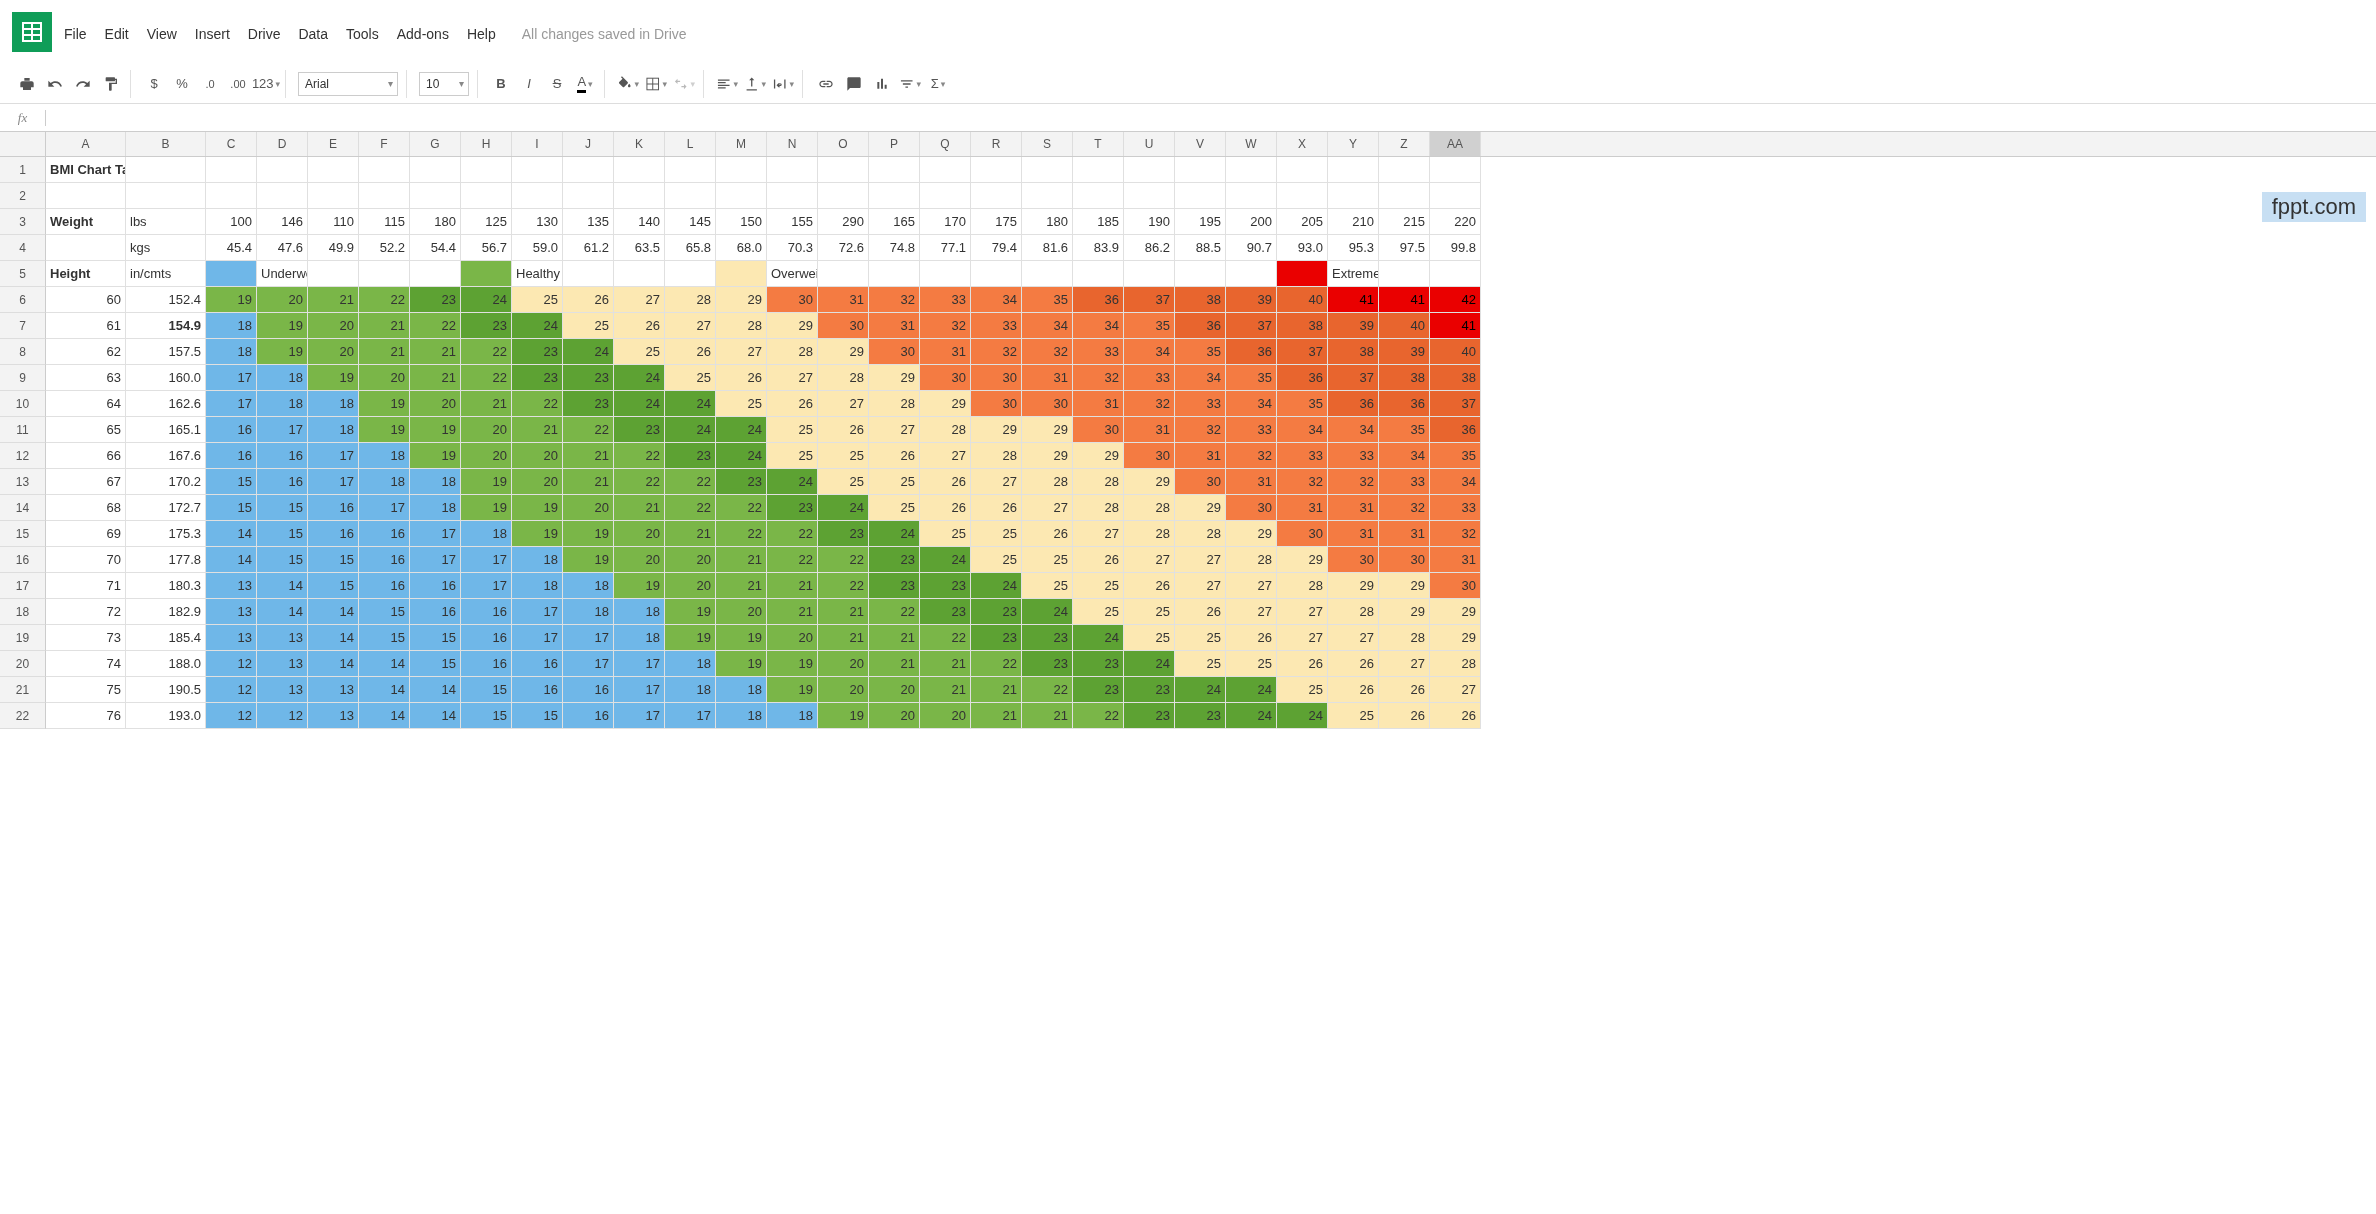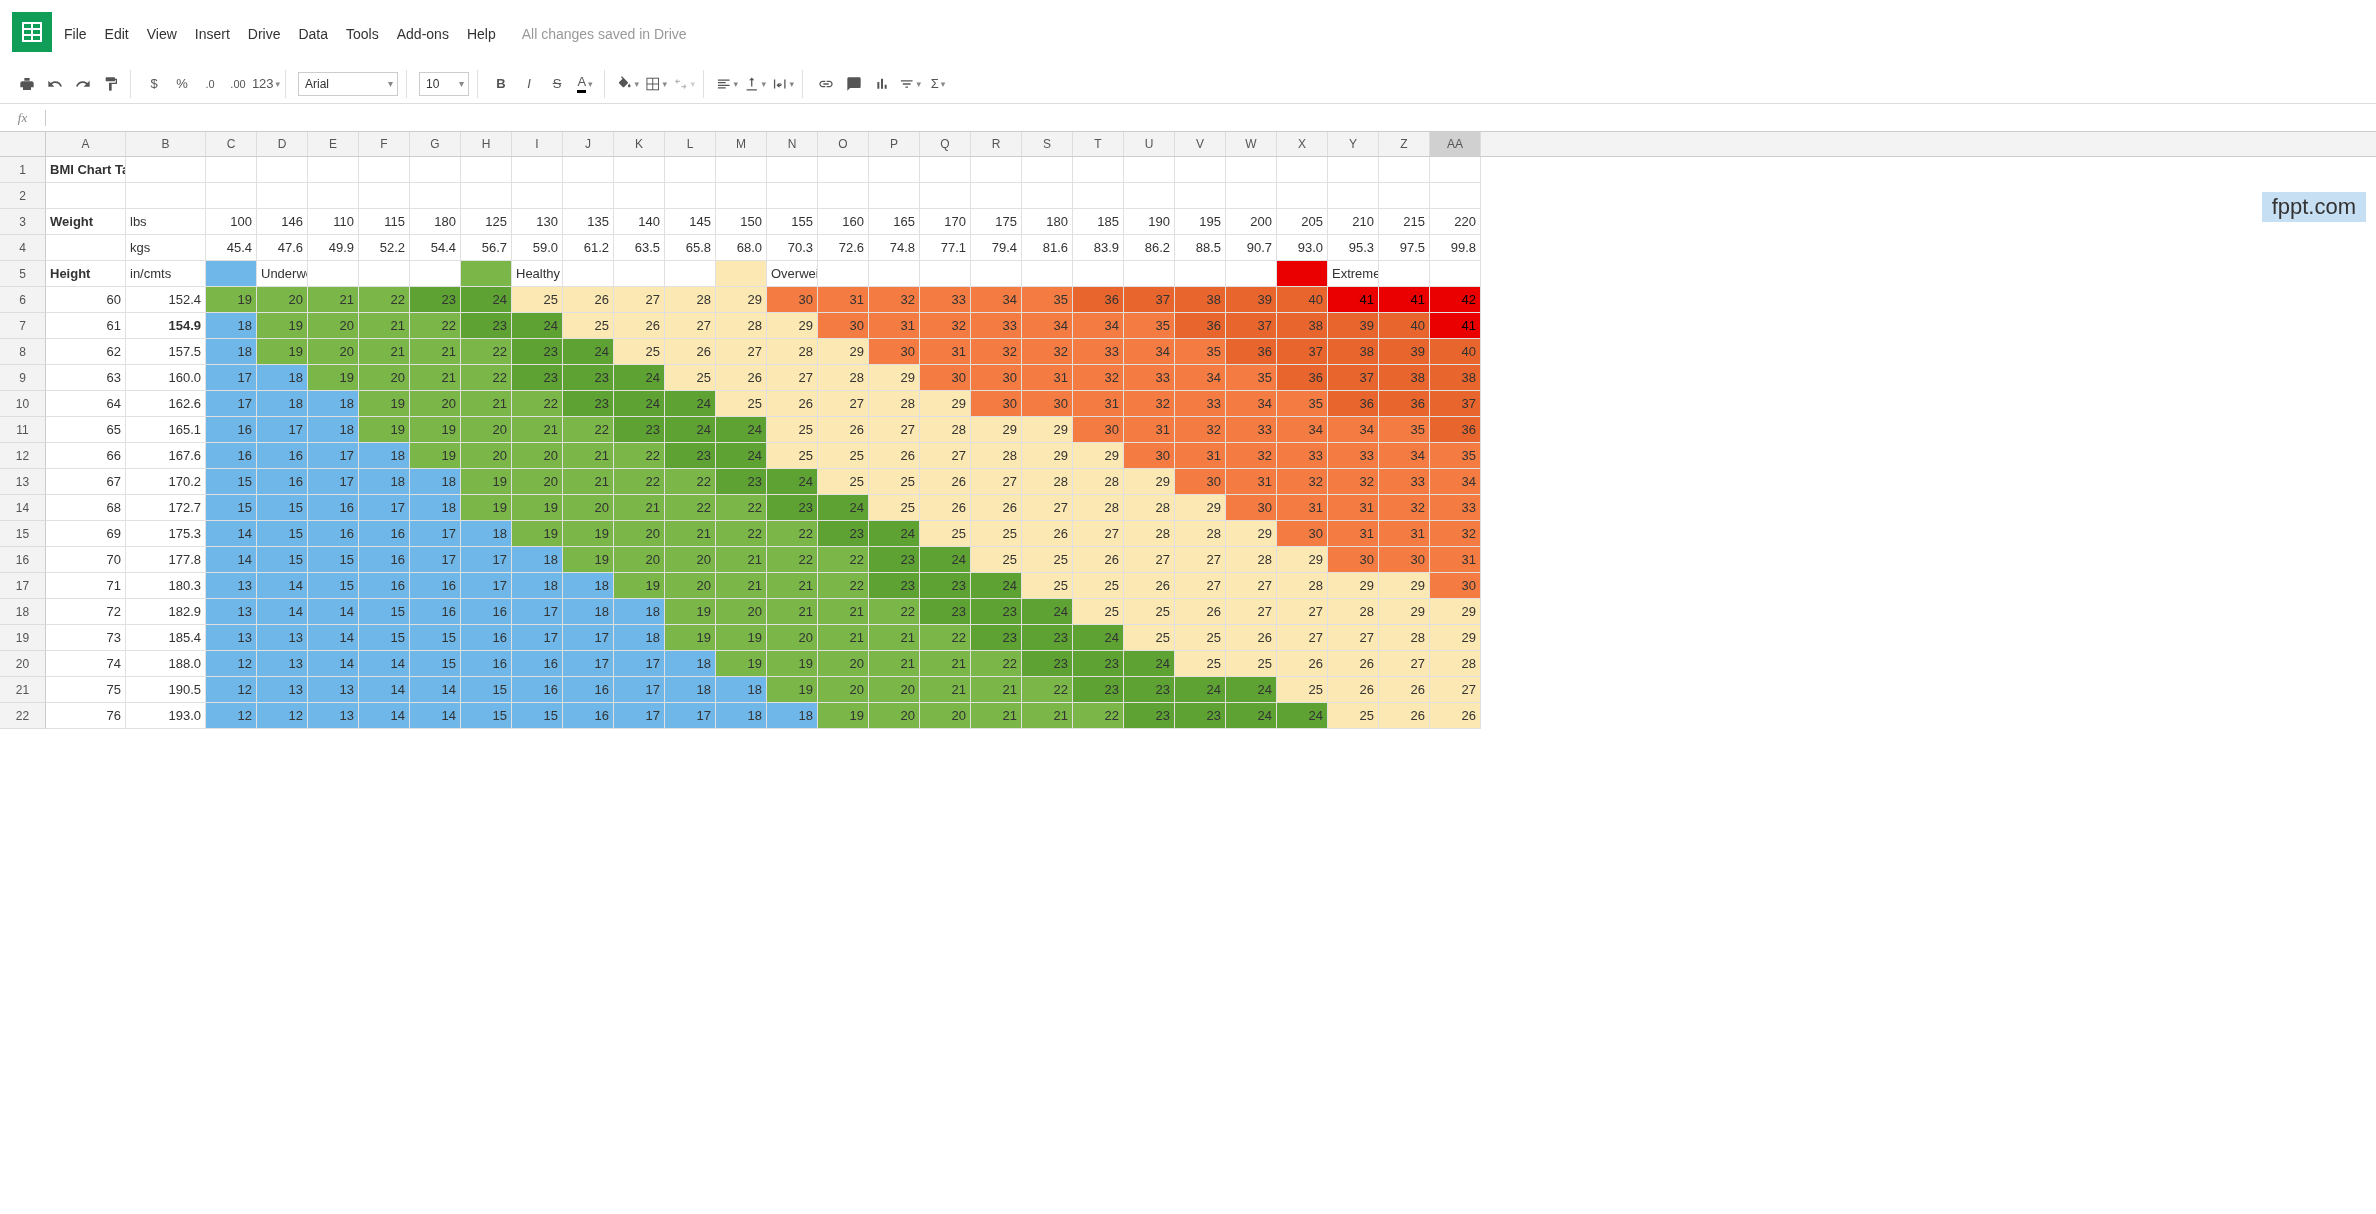--- a/index.html
+++ b/index.html
@@ -297,21 +297,21 @@
         <div class="cell " style="width: 51px;">110</div>
         <div class="cell " style="width: 51px;">115</div>
         <div class="cell " style="width: 51px;">180</div>
         <div class="cell " style="width: 51px;">125</div>
         <div class="cell " style="width: 51px;">130</div>
         <div class="cell " style="width: 51px;">135</div>
         <div class="cell " style="width: 51px;">140</div>
         <div class="cell " style="width: 51px;">145</div>
         <div class="cell " style="width: 51px;">150</div>
         <div class="cell " style="width: 51px;">155</div>
-        <div class="cell " style="width: 51px;">160</div>
+        <div class="cell " style="width: 51px;">290</div>
         <div class="cell " style="width: 51px;">165</div>
         <div class="cell " style="width: 51px;">170</div>
         <div class="cell " style="width: 51px;">175</div>
         <div class="cell " style="width: 51px;">180</div>
         <div class="cell " style="width: 51px;">185</div>
         <div class="cell " style="width: 51px;">190</div>
         <div class="cell " style="width: 51px;">195</div>
         <div class="cell " style="width: 51px;">200</div>
         <div class="cell " style="width: 51px;">205</div>
         <div class="cell " style="width: 51px;">210</div>

